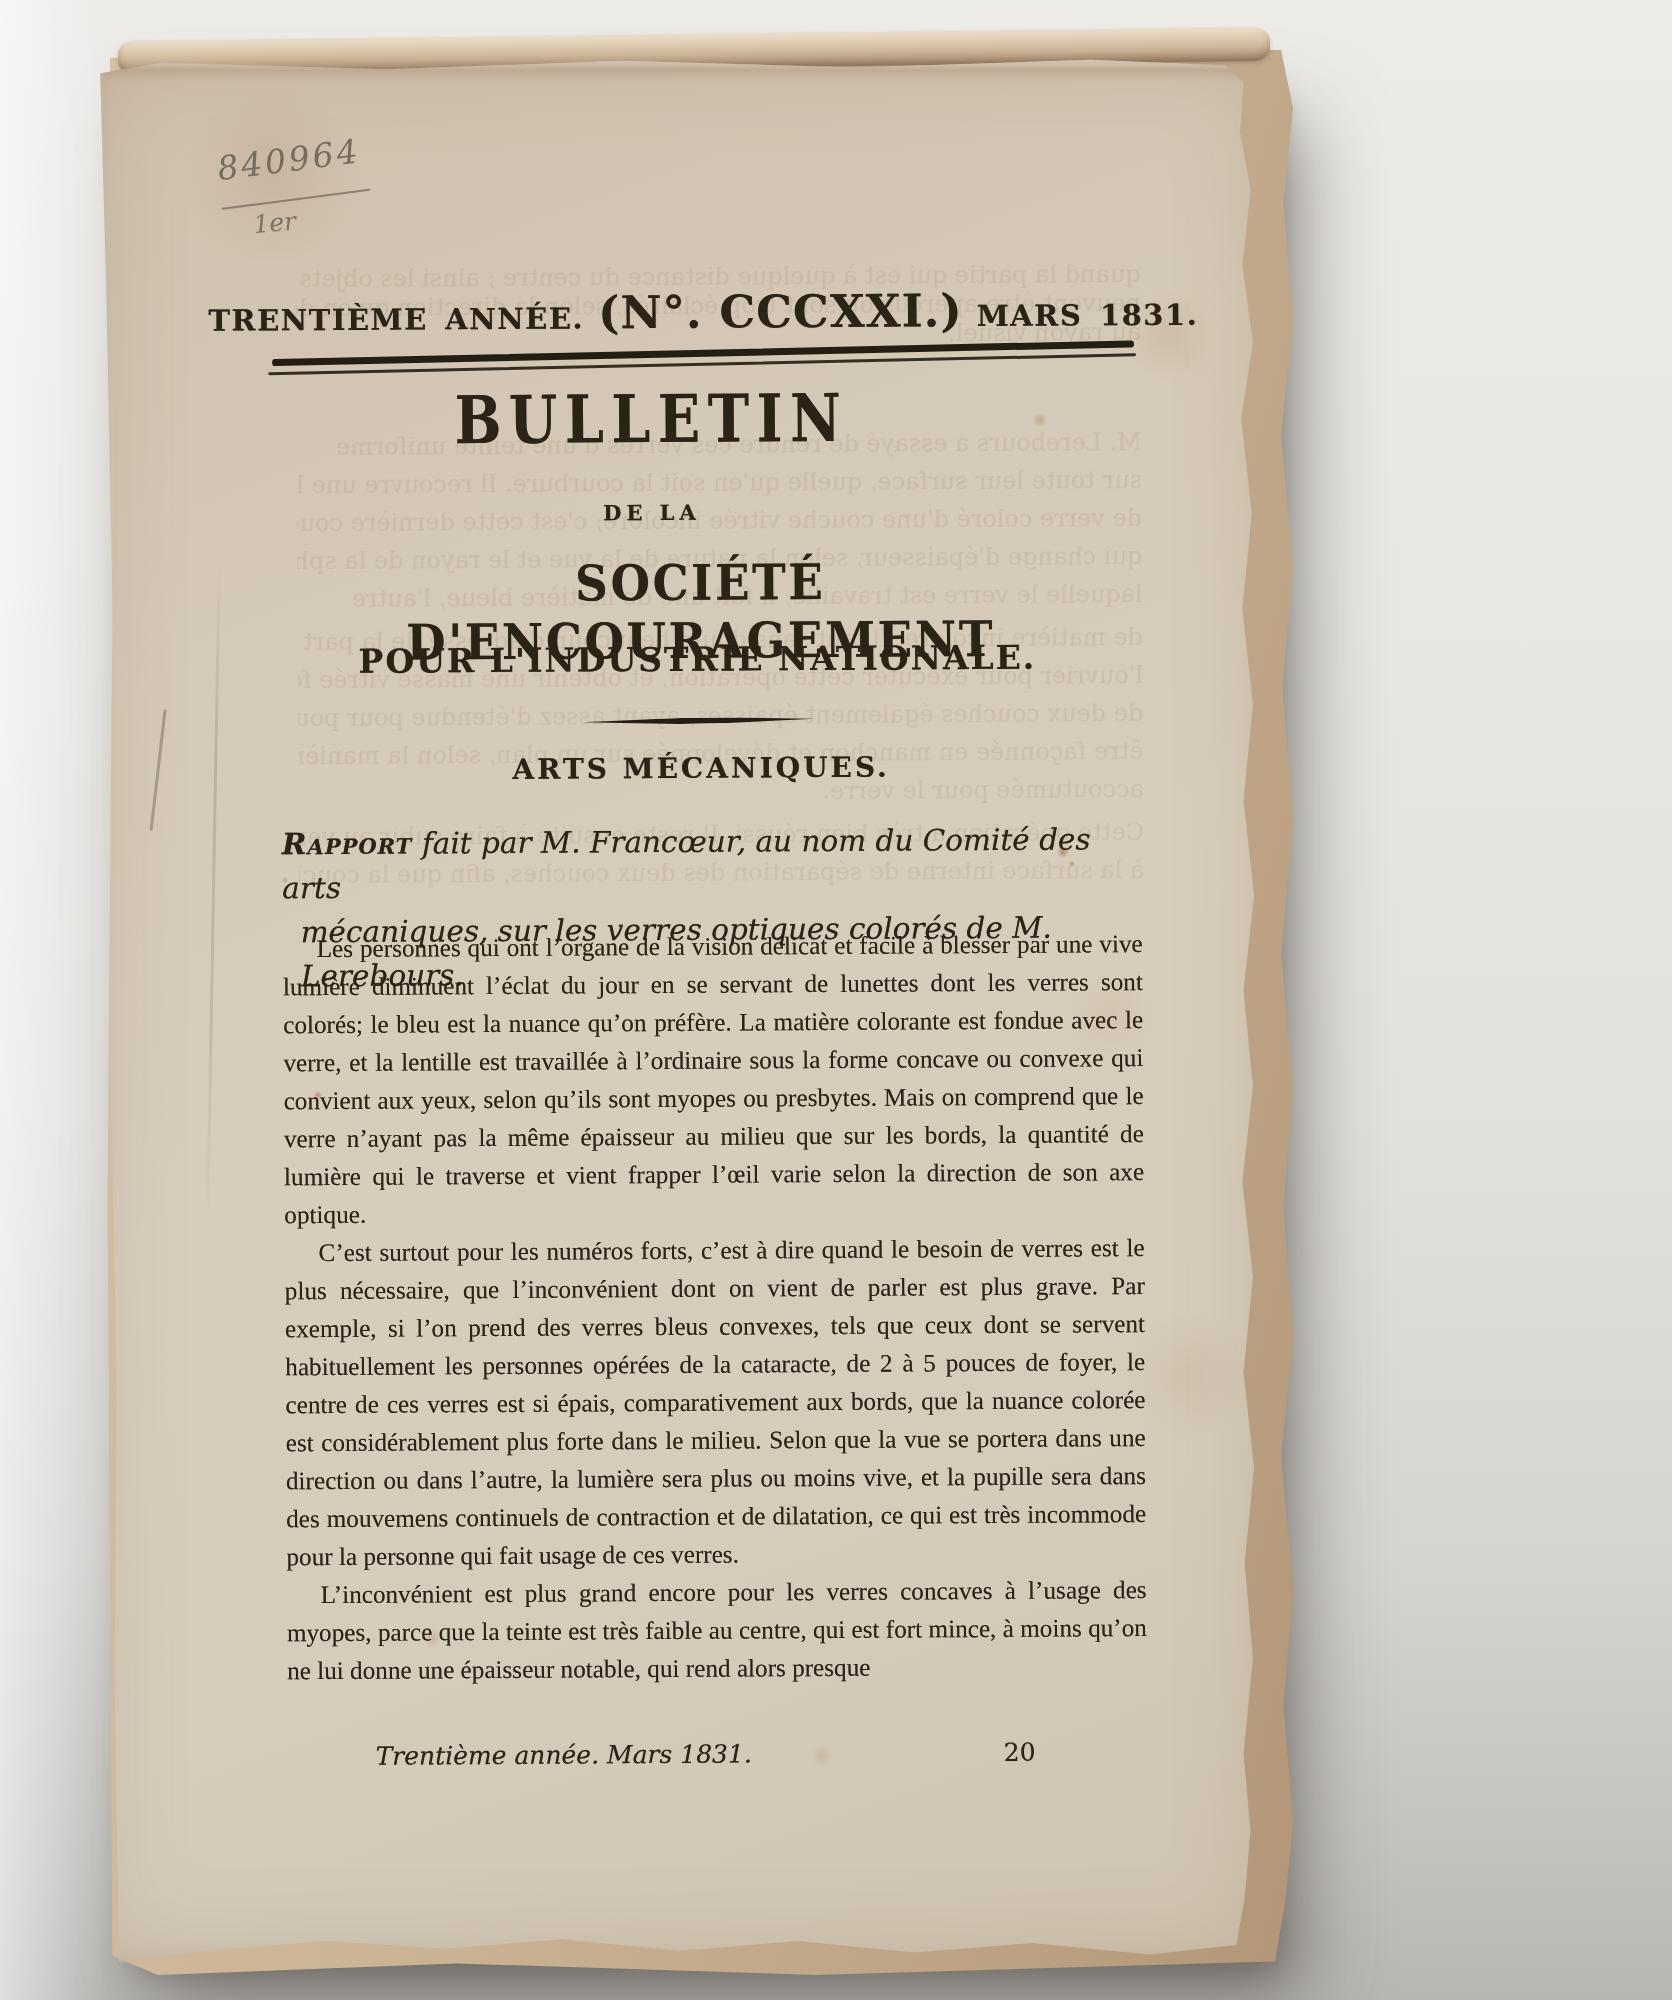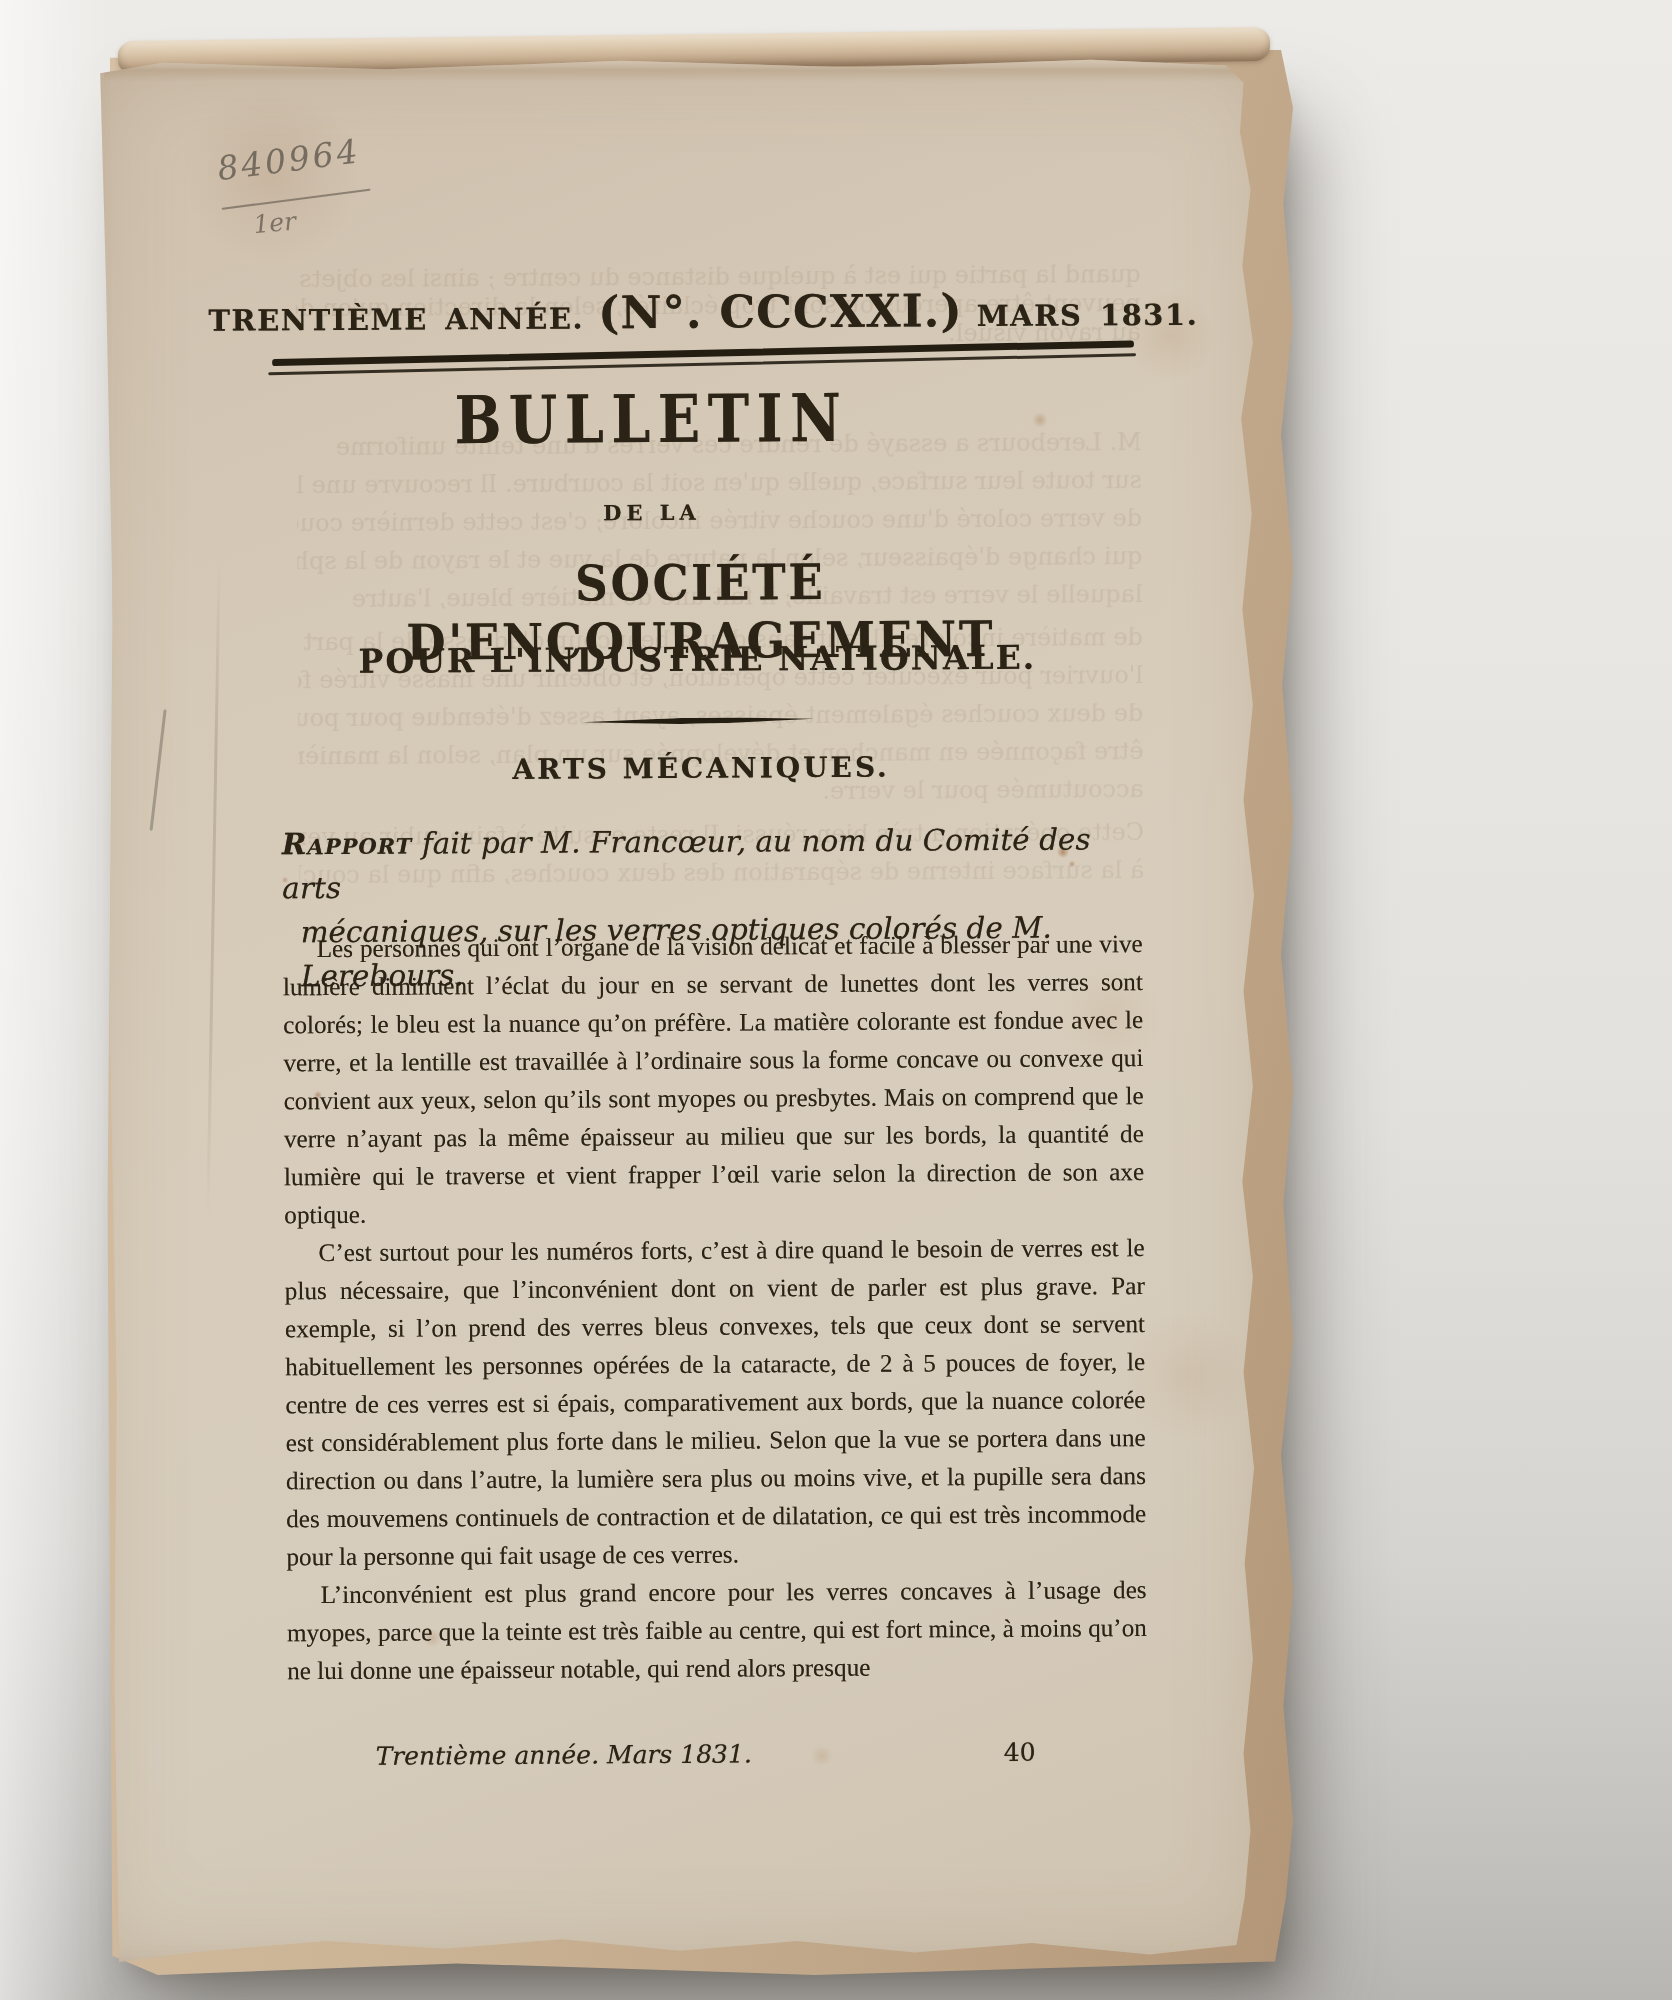--- a/index.html
+++ b/index.html
@@ -144,16 +144,16 @@
     </div>
 
     <div class="body-text">
         <p class="para">Les personnes qui ont l’organe de la vision délicat et facile à blesser par une vive lumière diminuent l’éclat du jour en se servant de lunettes dont les verres sont colorés; le bleu est la nuance qu’on préfère. La matière colorante est fondue avec le verre, et la lentille est travaillée à l’ordinaire sous la forme concave ou convexe qui convient aux yeux, selon qu’ils sont myopes ou presbytes. Mais on comprend que le verre n’ayant pas la même épaisseur au milieu que sur les bords, la quantité de lumière qui le traverse et vient frapper l’œil varie selon la direction de son axe optique.</p>
         <p class="para">C’est surtout pour les numéros forts, c’est à dire quand le besoin de verres est le plus nécessaire, que l’inconvénient dont on vient de parler est plus grave. Par exemple, si l’on prend des verres bleus convexes, tels que ceux dont se servent habituellement les personnes opérées de la cataracte, de 2 à 5 pouces de foyer, le centre de ces verres est si épais, comparativement aux bords, que la nuance colorée est considérablement plus forte dans le milieu. Selon que la vue se portera dans une direction ou dans l’autre, la lumière sera plus ou moins vive, et la pupille sera dans des mouvemens continuels de contraction et de dilatation, ce qui est très incommode pour la personne qui fait usage de ces verres.</p>
         <p class="para">L’inconvénient est plus grand encore pour les verres concaves à l’usage des myopes, parce que la teinte est très faible au centre, qui est fort mince, à moins qu’on ne lui donne une épaisseur notable, qui rend alors presque</p>
       </div>
 
     <div class="footer ink">
       <span class="fl">Trentième année. Mars 1831.</span>
-      <span class="fn">40</span>
+      <span class="fn">20</span>
     </div>
   </div>
 </div>
 
 </body></html>

